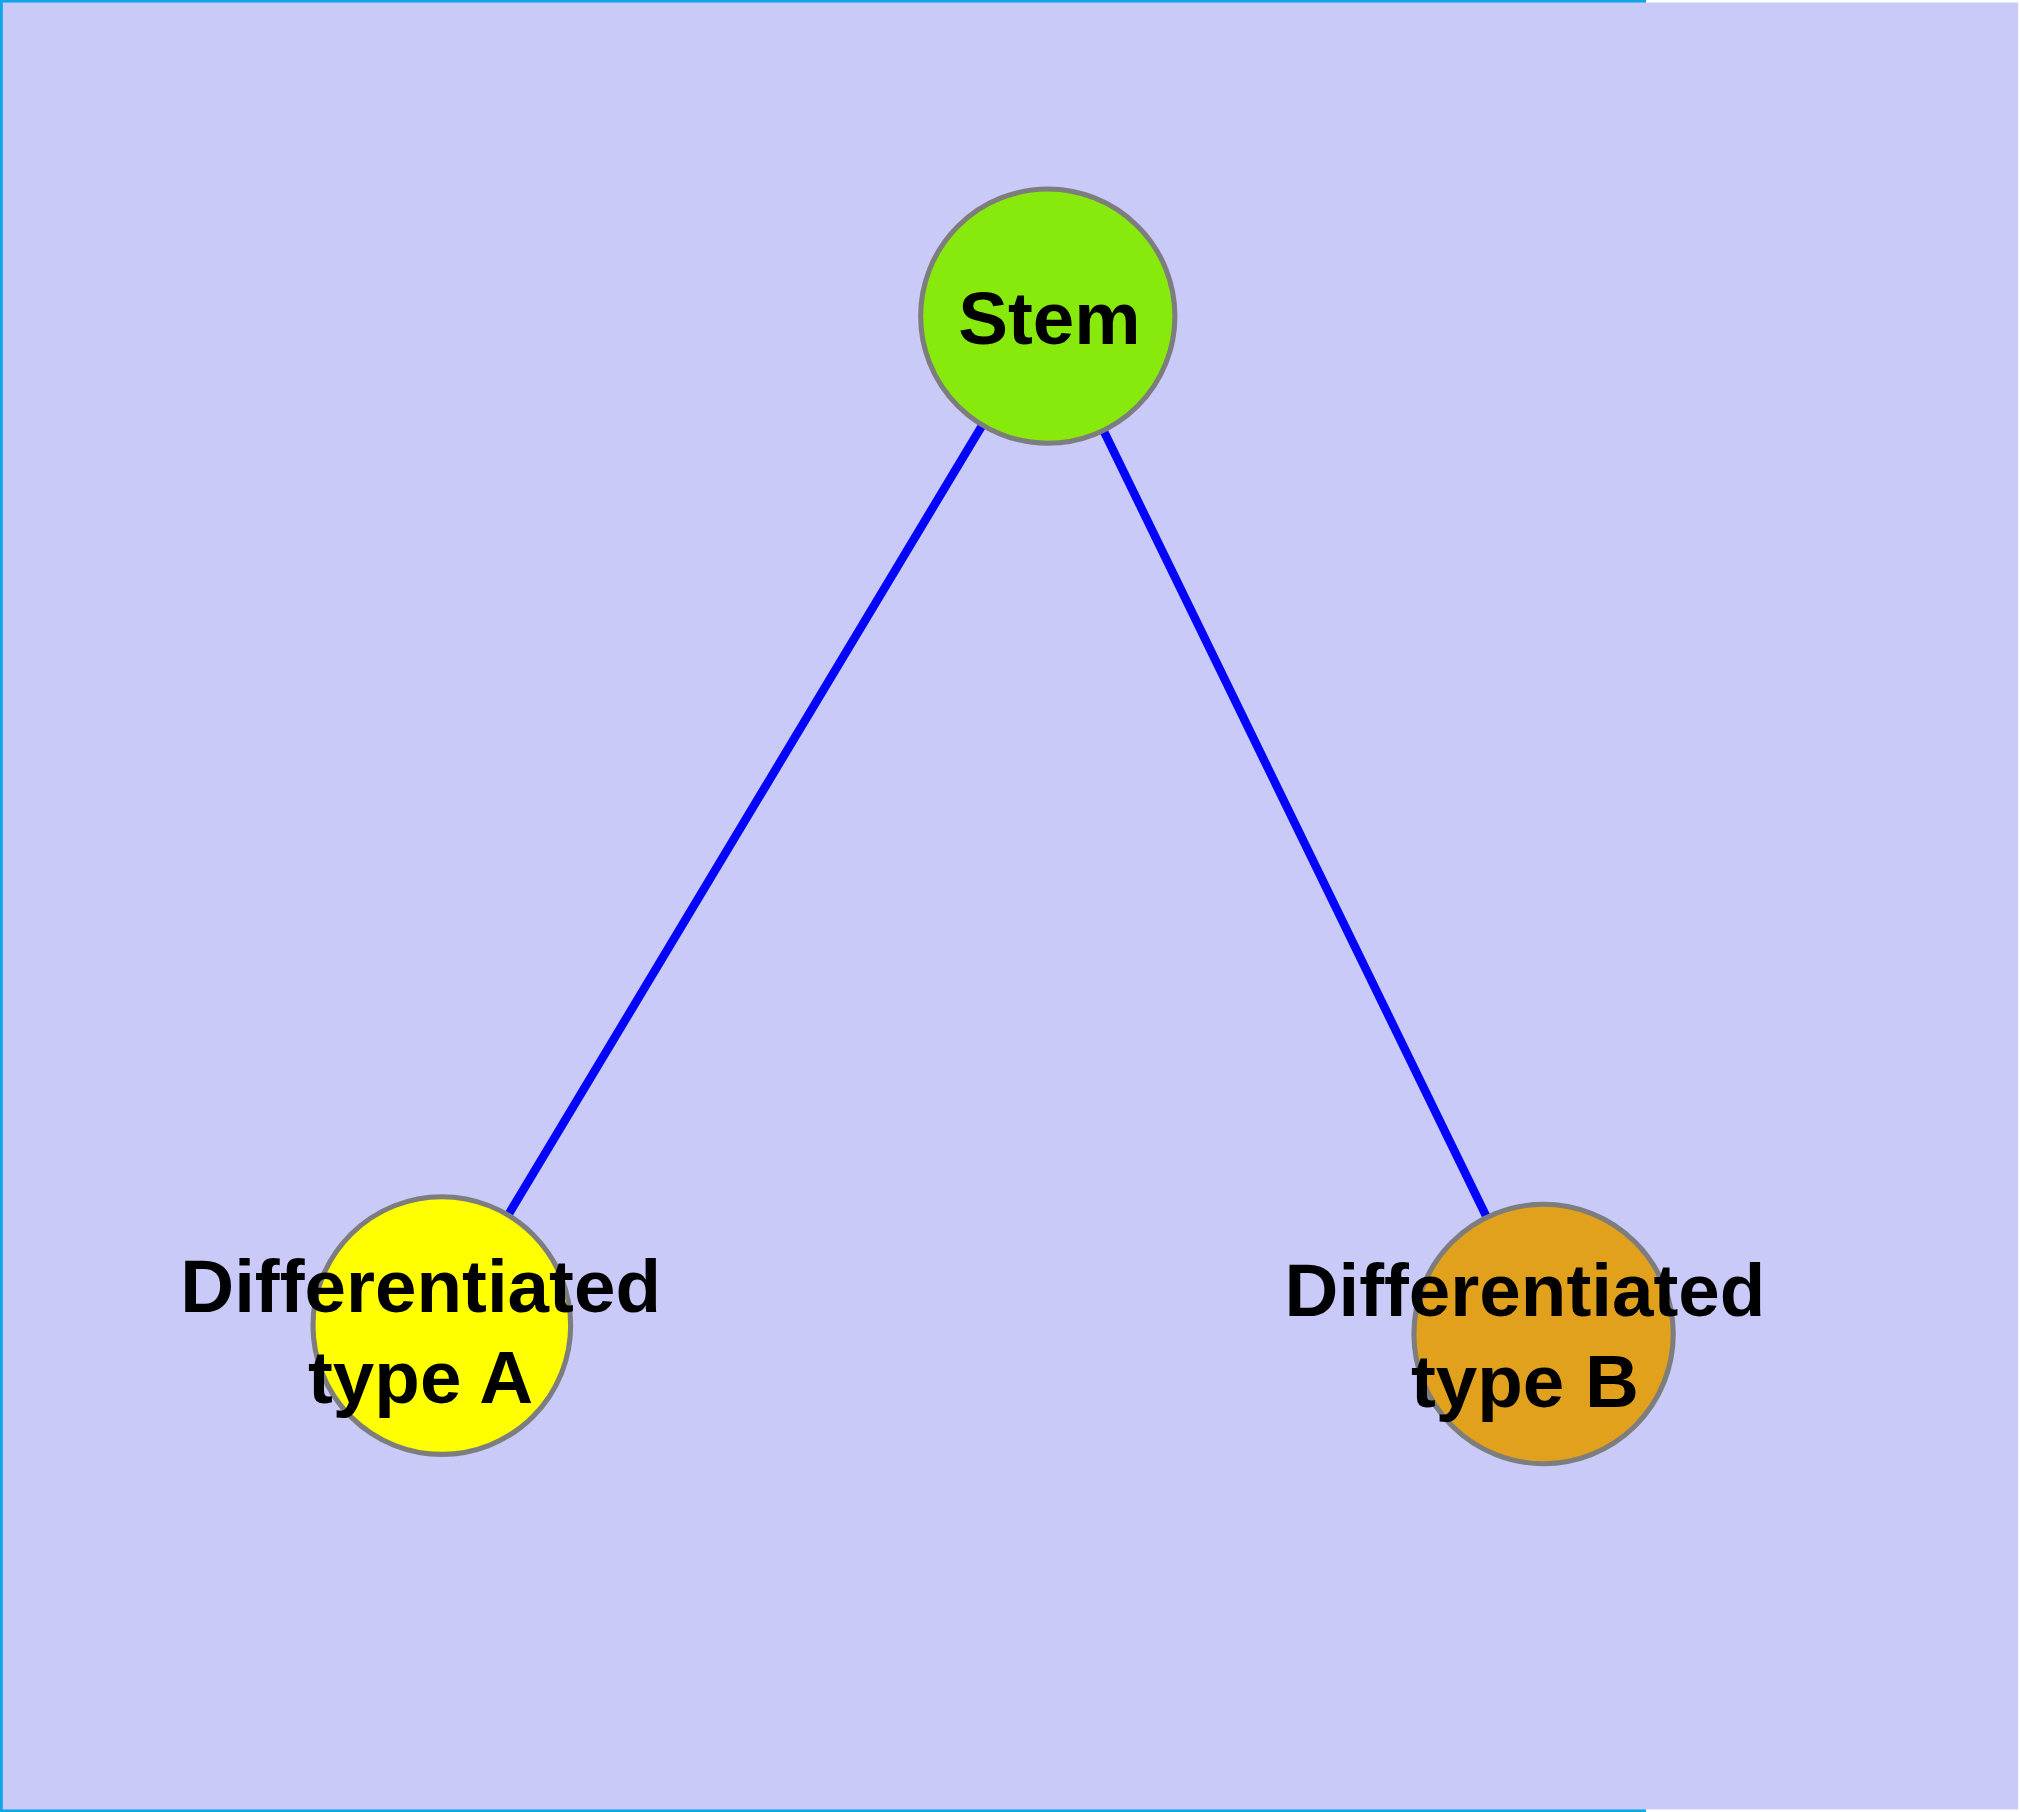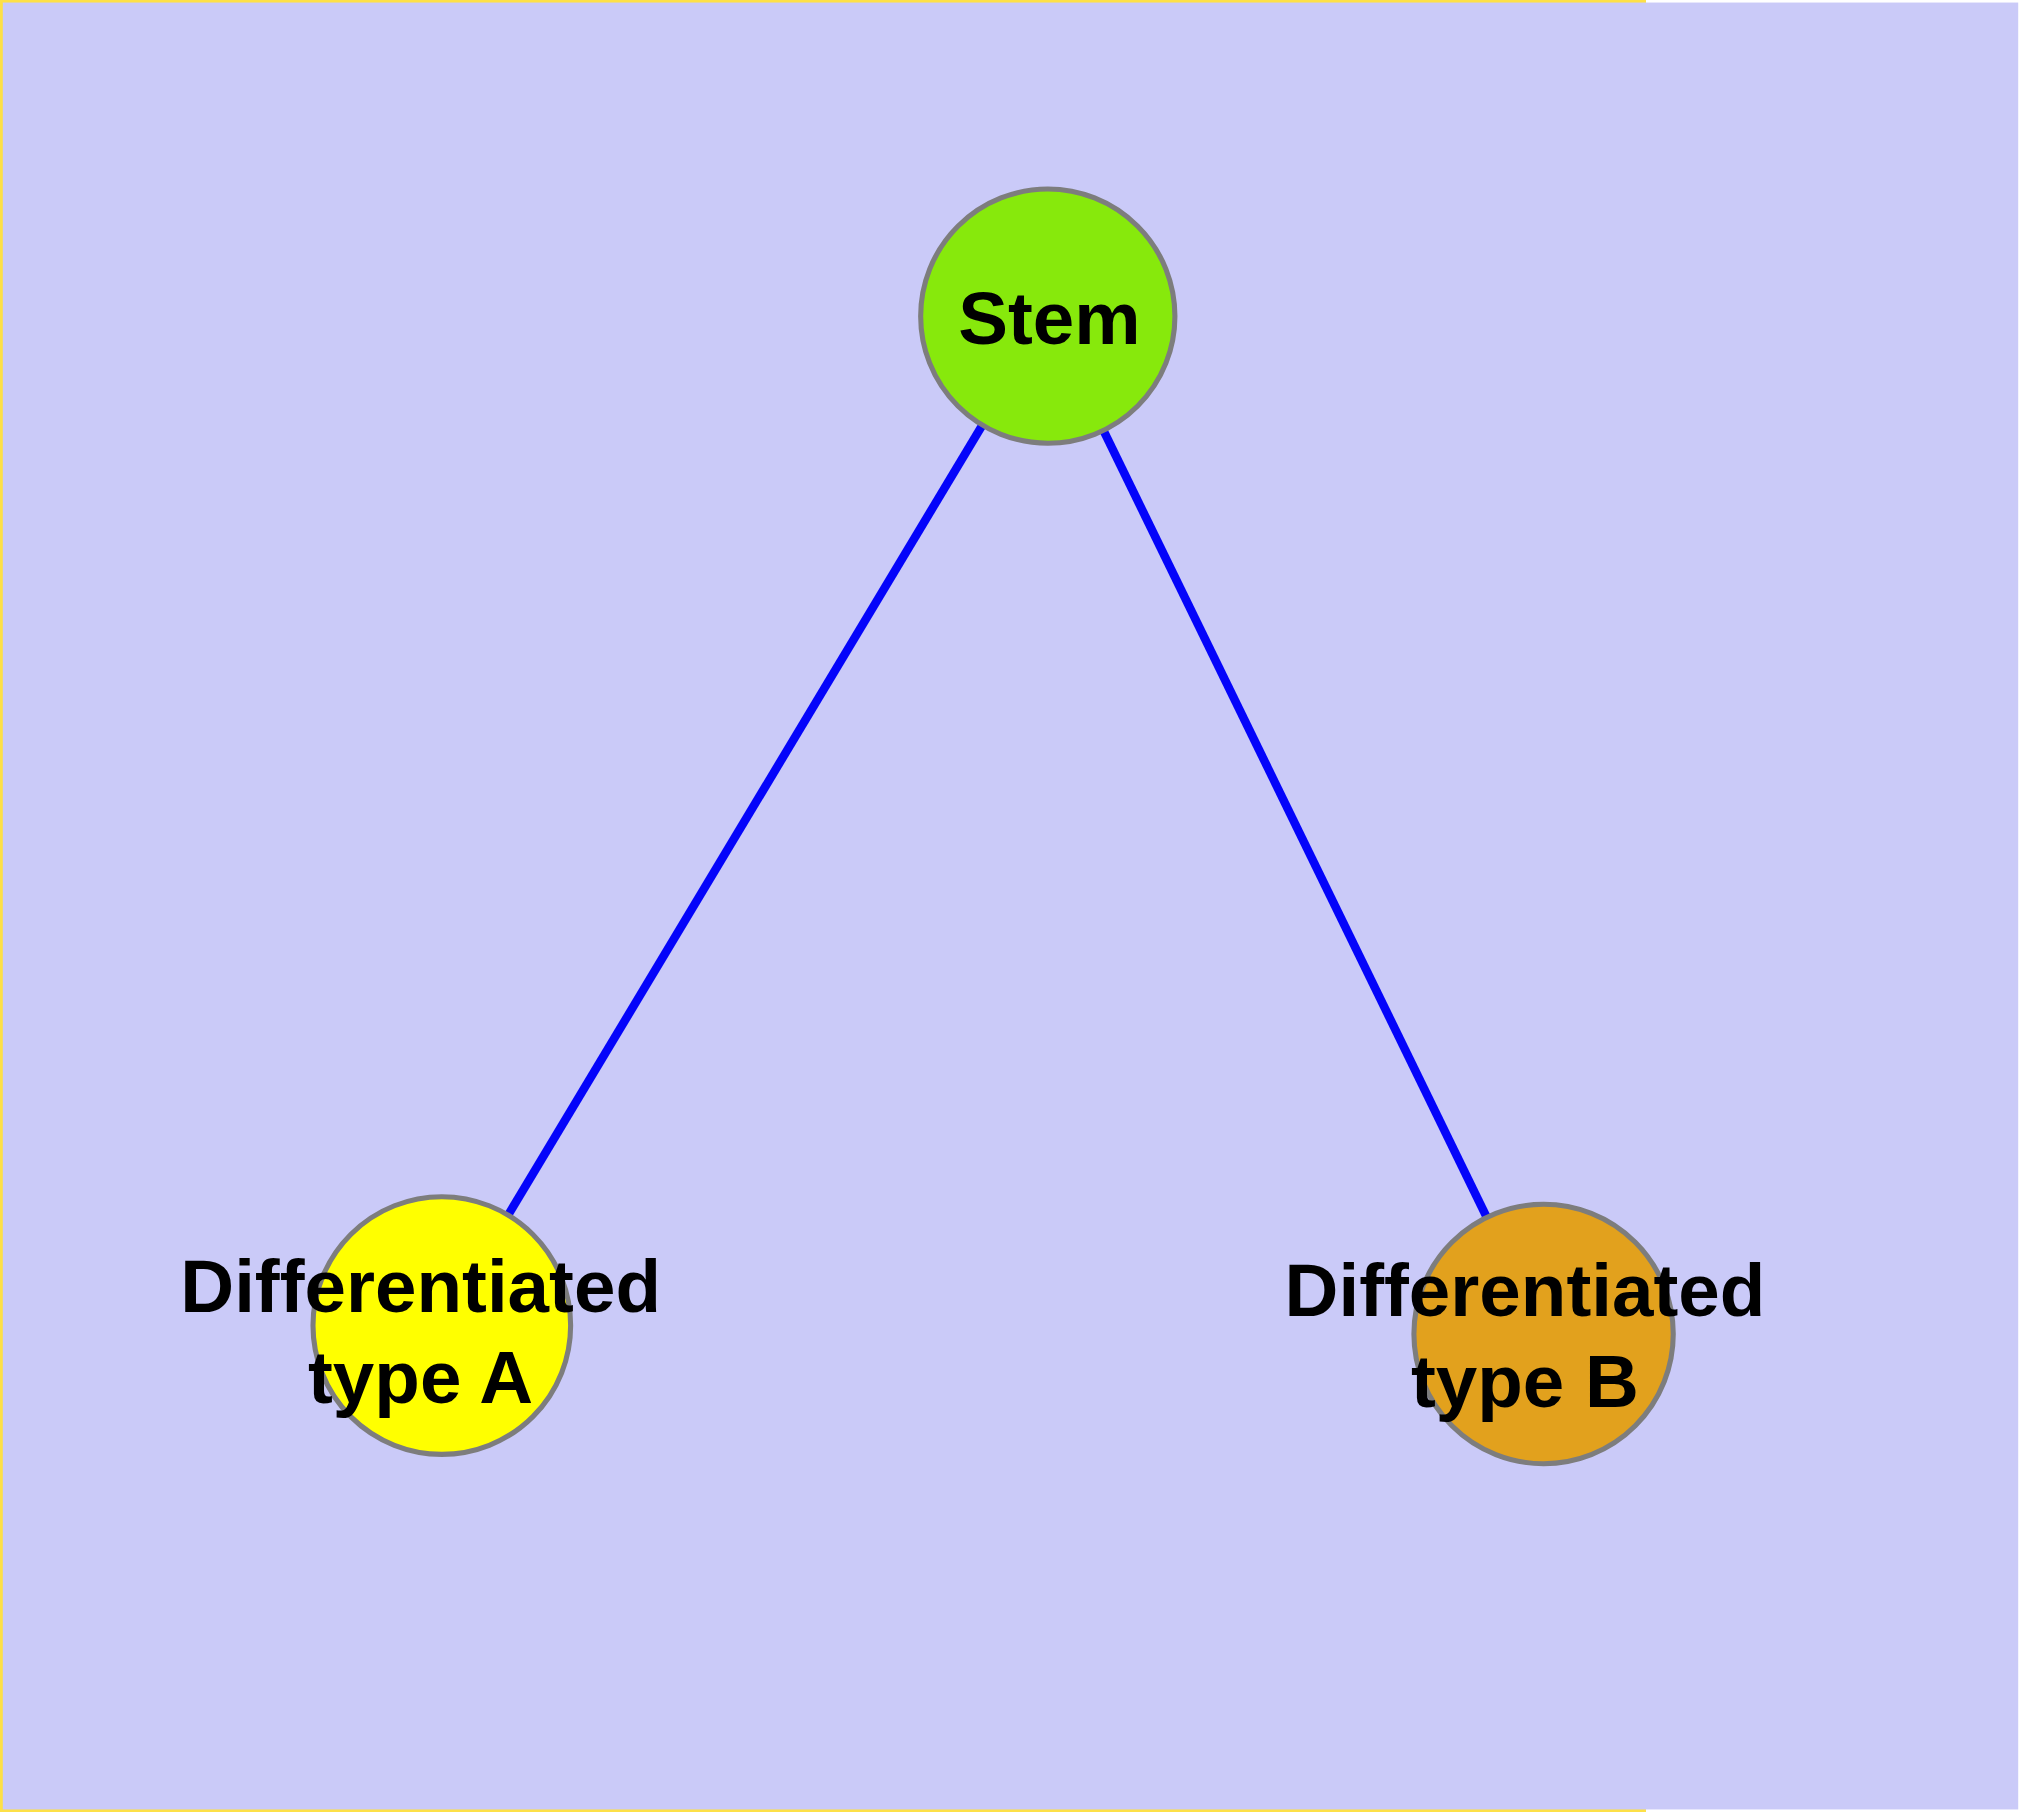--- a/index.html
+++ b/index.html
@@ -5,21 +5,21 @@
   html, body {
     margin: 0;
     padding: 0;
     background: #ffffff;
     font-family: "Liberation Sans", sans-serif;
   }
   .stage {
     width: 1646px;
     height: 1812px;
     position: relative;
-    background: #fde047;
+    background: #0ea5e9;
   }
   svg.diagram {
     display: block;
     width: 2021px;
     height: 1812px;
   }
   .edge {
     stroke-width: 10;
     stroke-linecap: butt;
     fill: none;

